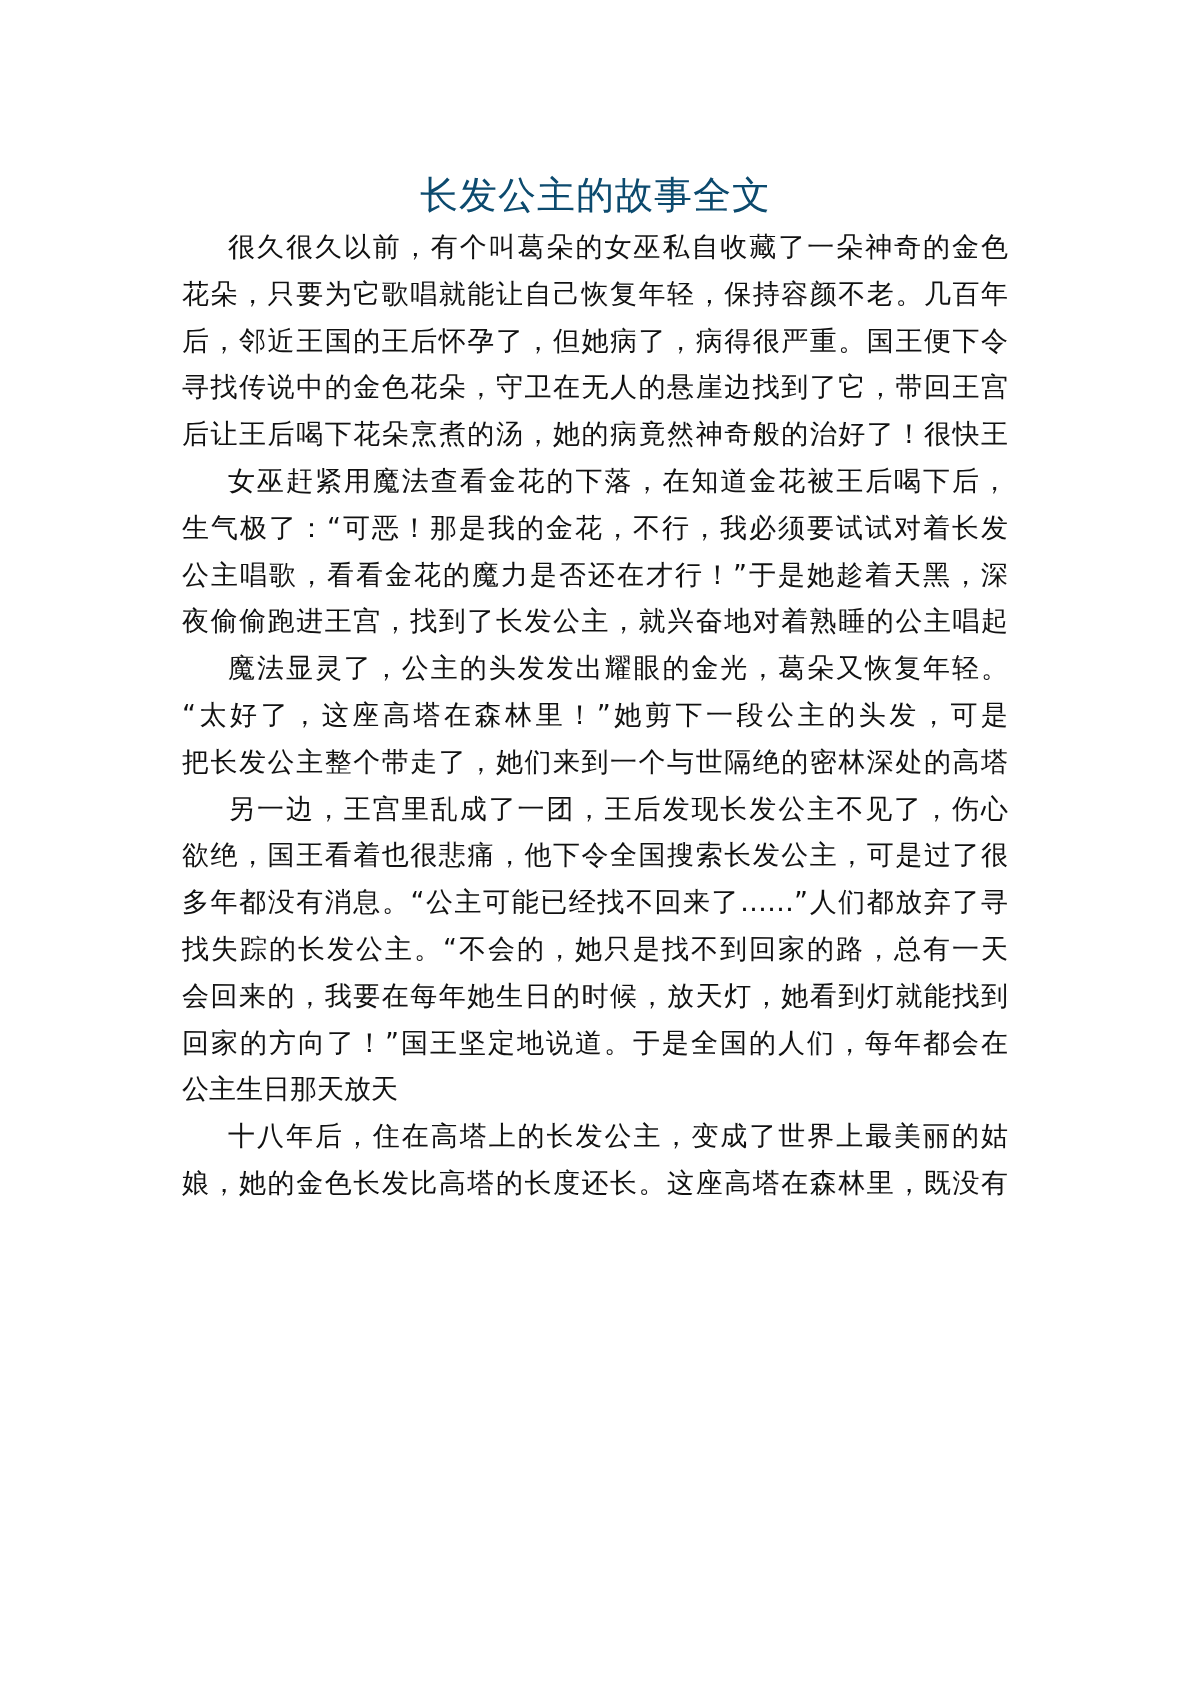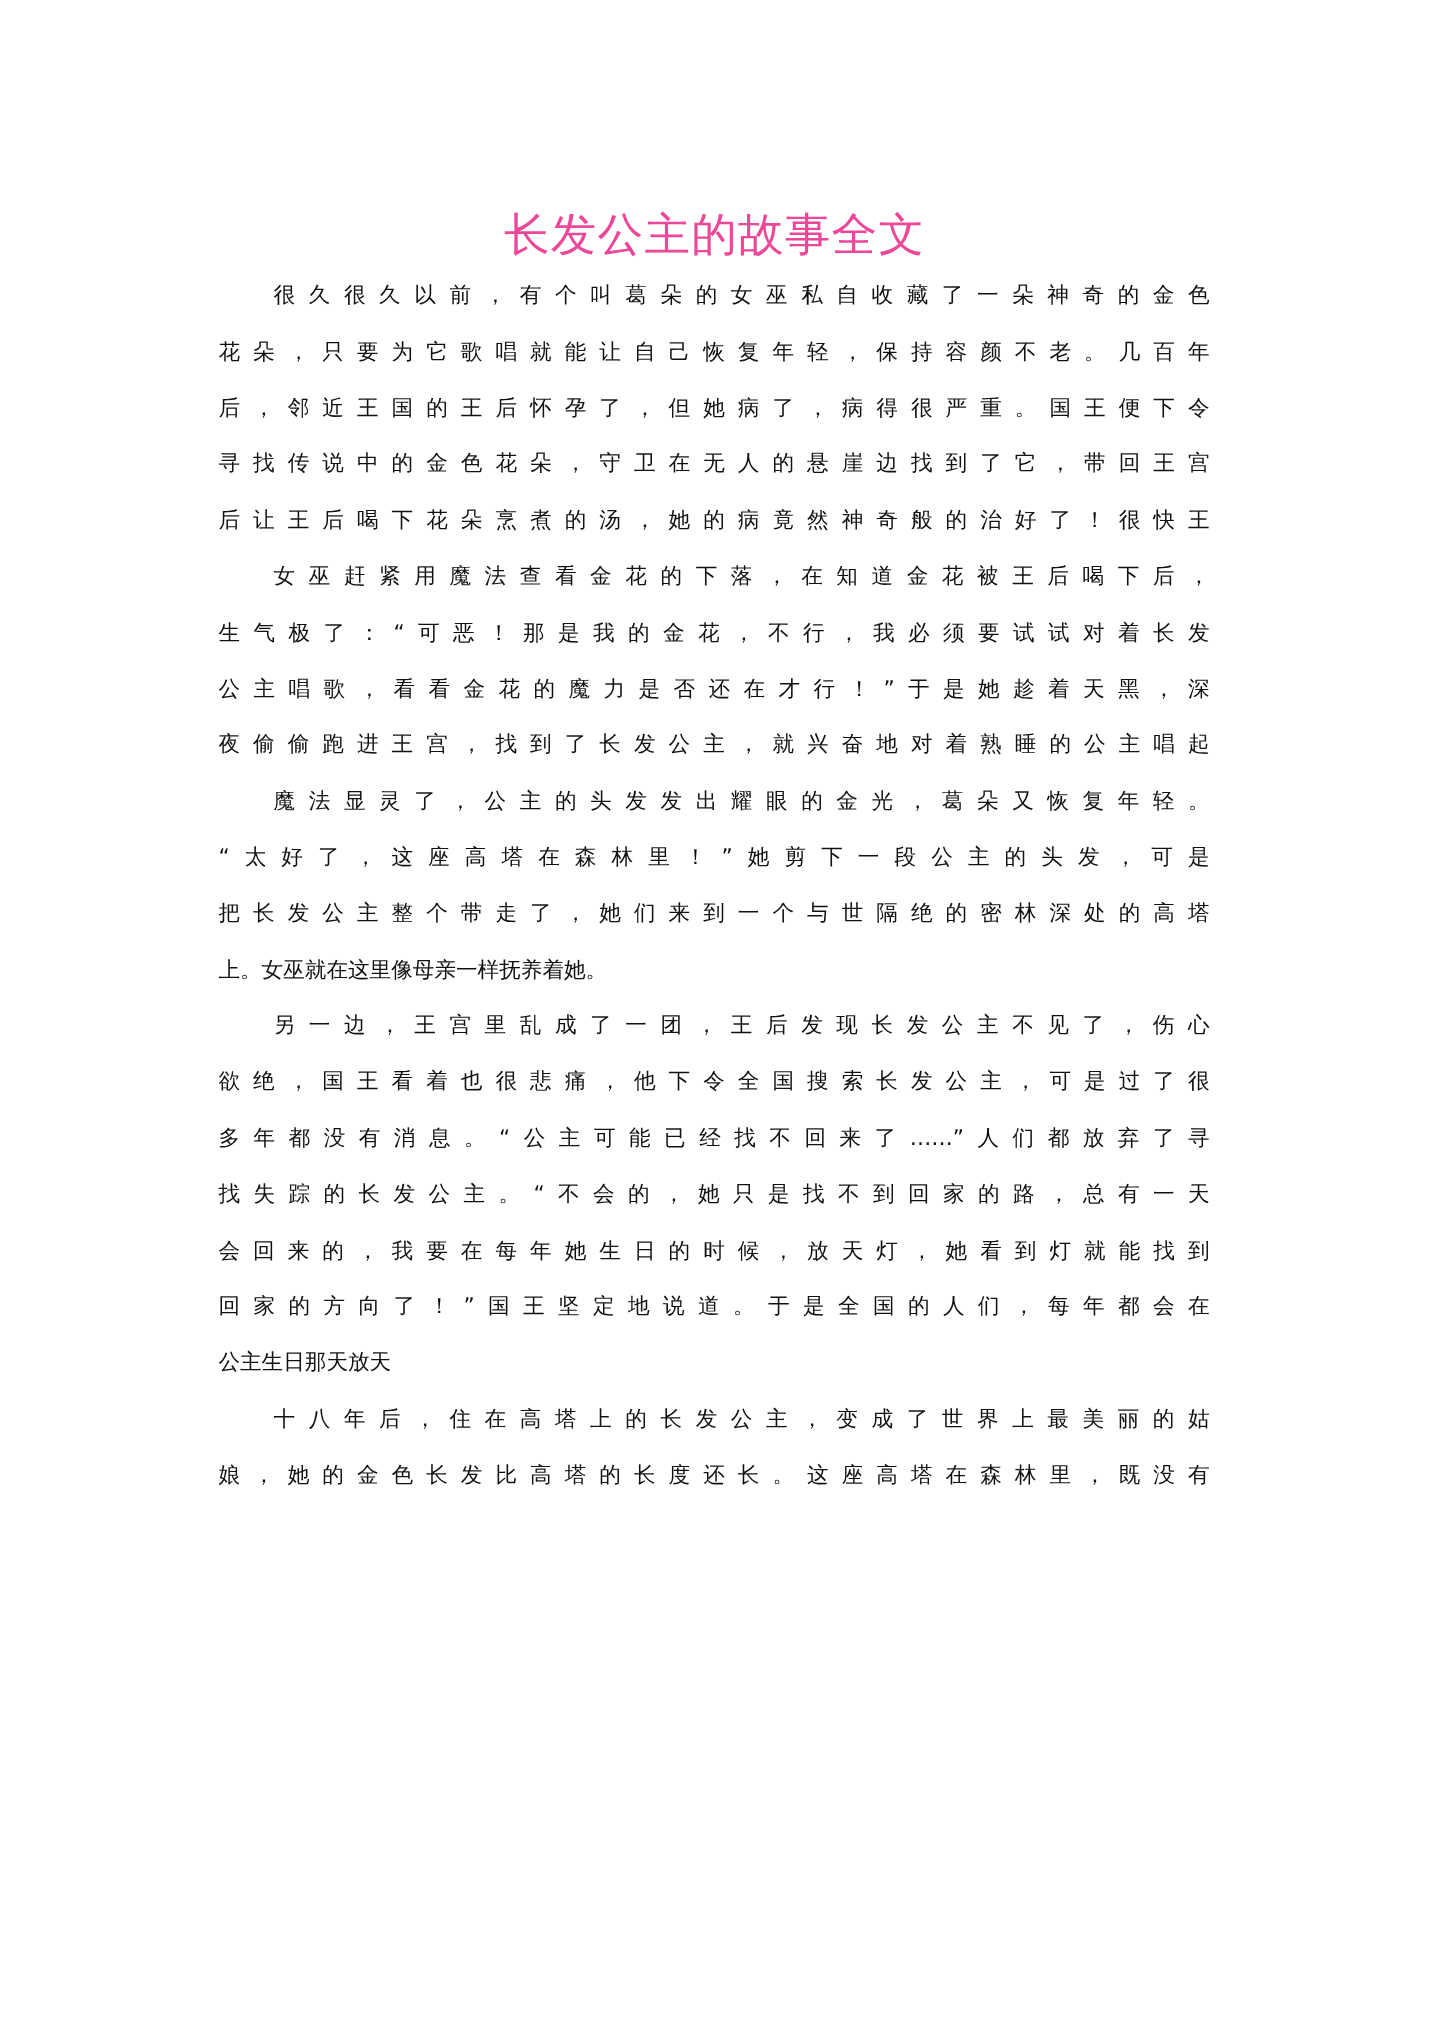--- a/index.html
+++ b/index.html
@@ -28,32 +28,32 @@
     left: 0;
     width: 1191px;
     top: 172px;
     height: 46px;
     line-height: 46px;
     text-align: center;
     font-size: 38px;
     font-weight: normal;
     letter-spacing: 1px;
     margin: 0;
-    color: #ec4899;
+    color: #0c4a6e;
   }
   .body-text {
     position: absolute;
     left: 182px;
     top: 224px;
     width: 826px;
   }
   .line {
     height: 46.8px;
     line-height: 46.8px;
-    font-size: 18px;
+    font-size: 27px;
     white-space: nowrap;
     text-align: justify;
     text-align-last: justify;
     overflow: visible;
   }
   .line.last {
     text-align-last: left;
   }
   .line.indent {
     padding-left: 46px;
@@ -80,21 +80,20 @@
       <div class="line indent">女巫赶紧用魔法查看金花的下落，在知道金花被王后喝下后，</div>
       <div class="line">生气极了：“可恶！那是我的金花，不行，我必须要试试对着长发</div>
       <div class="line">公主唱歌，看看金花的魔力是否还在才行！”于是她趁着天黑，深</div>
       <div class="line">夜偷偷跑进王宫，找到了长发公主，就兴奋地对着熟睡的公主唱起</div>
     </div>
 
     <div class="paragraph">
       <div class="line indent">魔法显灵了，公主的头发发出耀眼的金光，葛朵又恢复年轻。</div>
       <div class="line">“太好了，这座高塔在森林里！”她剪下一段公主的头发，可是</div>
       <div class="line">把长发公主整个带走了，她们来到一个与世隔绝的密林深处的高塔</div>
-      <div class="line last">上。女巫就在这里像母亲一样抚养着她。</div>
     </div>
 
     <div class="paragraph">
       <div class="line indent">另一边，王宫里乱成了一团，王后发现长发公主不见了，伤心</div>
       <div class="line">欲绝，国王看着也很悲痛，他下令全国搜索长发公主，可是过了很</div>
       <div class="line">多年都没有消息。“公主可能已经找不回来了……”人们都放弃了寻</div>
       <div class="line">找失踪的长发公主。“不会的，她只是找不到回家的路，总有一天</div>
       <div class="line">会回来的，我要在每年她生日的时候，放天灯，她看到灯就能找到</div>
       <div class="line">回家的方向了！”国王坚定地说道。于是全国的人们，每年都会在</div>
       <div class="line last">公主生日那天放天</div>

